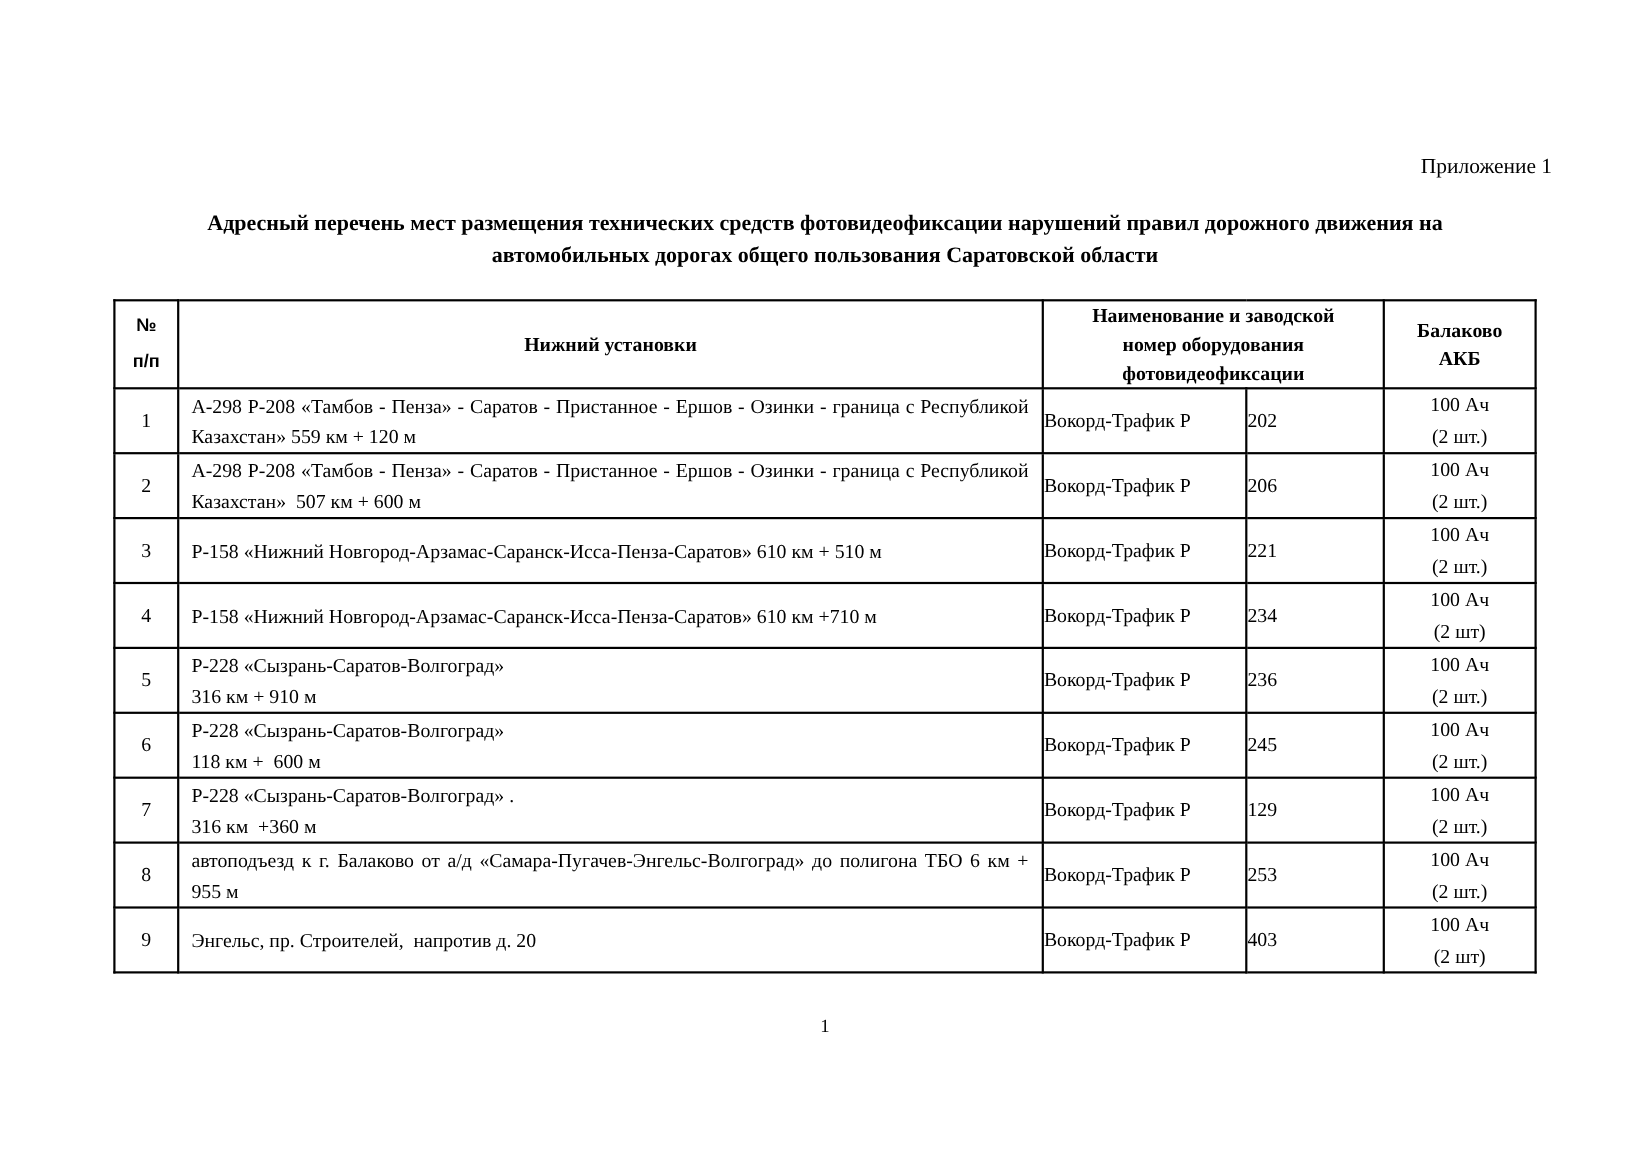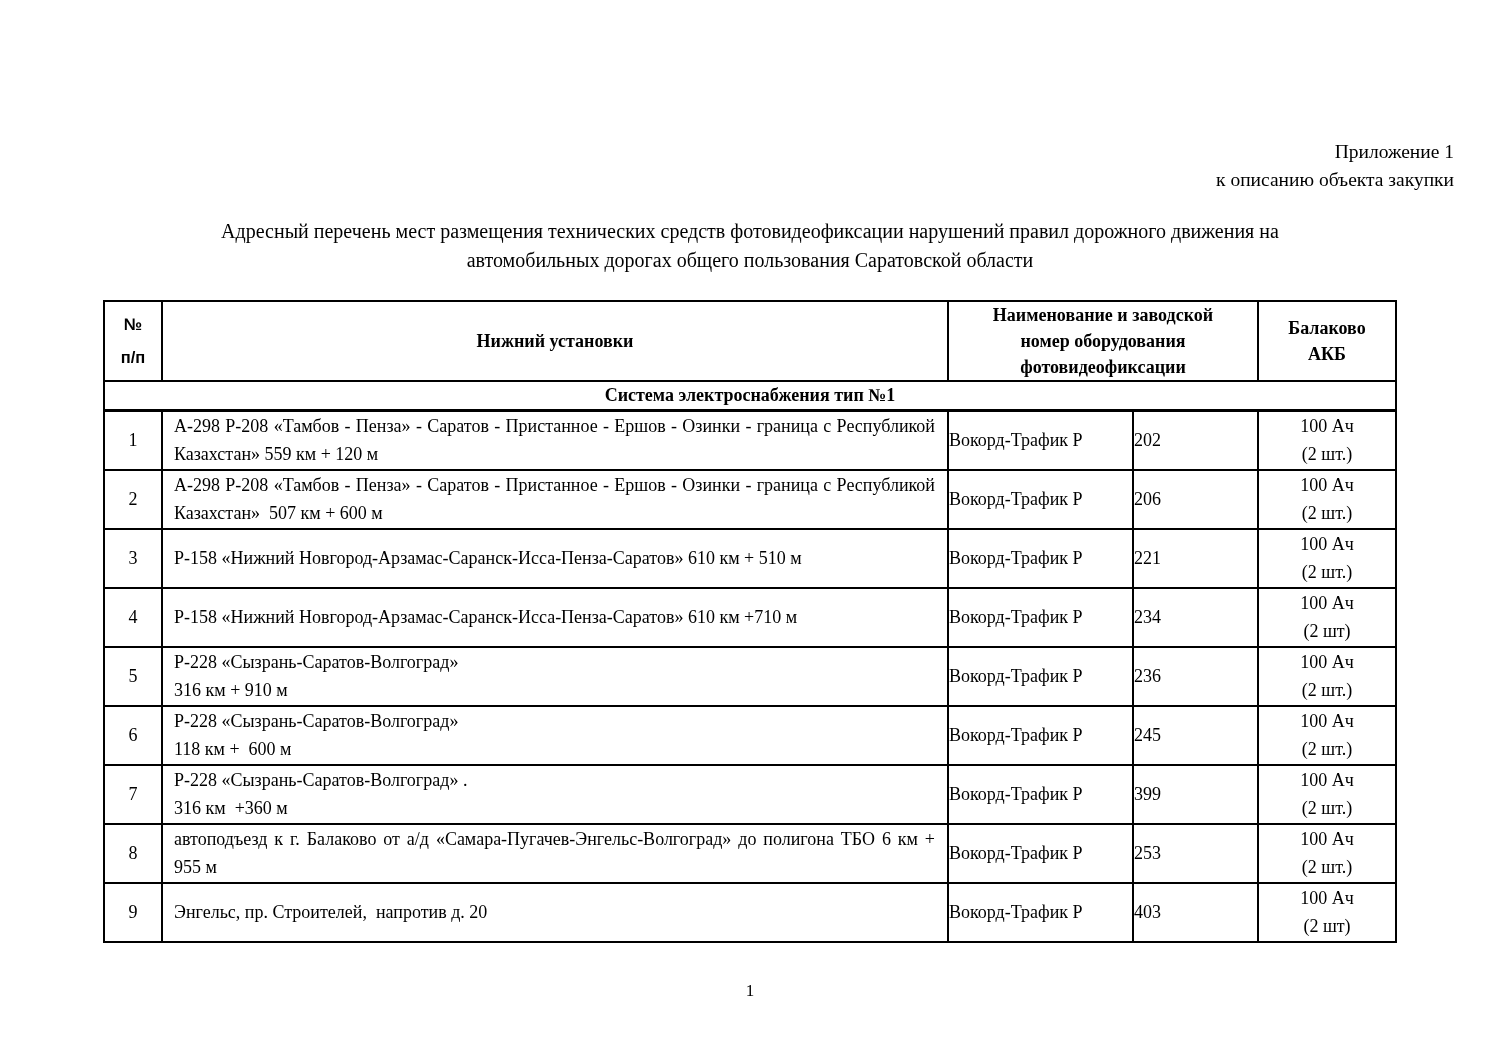--- a/index.html
+++ b/index.html
@@ -11,29 +11,29 @@
     font-family: "Liberation Serif", serif;
     overflow: hidden;
   }
   .page {
     position: relative;
     width: 1500px;
     height: 1061px;
   }
   .appendix {
     padding-top: 138px;
-    padding-right: 46px;
+    padding-right: 89px;
     text-align: right;
     font-size: 19.5px;
     line-height: 28px;
   }
   .doc-title {
     margin-top: 23px;
     text-align: center;
-    font-weight: normal;
+    font-weight: bold;
     font-size: 20px;
     line-height: 29px;
     white-space: pre-line;
   }
   table.placement {
     border-collapse: collapse;
     table-layout: fixed;
     width: 1292px;
     margin: 25px 0 0 103px;
   }
@@ -96,21 +96,20 @@
     font-size: 17px;
   }
 </style>
 </head>
 <body>
 
 <div class="page">
 
   <div class="appendix">
     <div>Приложение 1</div>
-    <div>к описанию объекта закупки</div>
   </div>
 
   <div class="doc-title">Адресный перечень мест размещения технических средств фотовидеофиксации нарушений правил дорожного движения на
 автомобильных дорогах общего пользования Саратовской области</div>
 
   <table class="placement">
     <colgroup>
       <col class="c-num">
         <col class="c-addr">
         <col class="c-eq">
@@ -123,23 +122,20 @@
 п/п</th>
         <th class="th-addr">Нижний установки</th>
         <th class="th-equip" colspan="2">Наименование и заводской
 номер оборудования
 фотовидеофиксации</th>
         <th class="th-cap">Балаково
 АКБ</th>
       </tr>
     </thead>
     <tbody id="table-body">
-      <tr class="section-row">
-        <td colspan="5">Система электроснабжения тип №1</td>
-      </tr>
     <tr class="data-row">
           <td class="cell-num">1</td>
           <td class="cell-addr">А-298 Р-208 «Тамбов - Пенза» - Саратов - Пристанное - Ершов - Озинки - граница с Республикой Казахстан» 559 км + 120 м</td>
           <td class="cell-equip">Вокорд-Трафик Р</td>
           <td class="cell-serial">202</td>
           <td class="cell-cap">100 Ач
 (2 шт.)</td>
         </tr>
         <tr class="data-row">
           <td class="cell-num">2</td>
@@ -181,21 +177,21 @@
           <td class="cell-equip">Вокорд-Трафик Р</td>
           <td class="cell-serial">245</td>
           <td class="cell-cap">100 Ач
 (2 шт.)</td>
         </tr>
         <tr class="data-row">
           <td class="cell-num">7</td>
           <td class="cell-addr">Р-228 «Сызрань-Саратов-Волгоград» .
 316 км&nbsp; +360 м</td>
           <td class="cell-equip">Вокорд-Трафик Р</td>
-          <td class="cell-serial">399</td>
+          <td class="cell-serial">129</td>
           <td class="cell-cap">100 Ач
 (2 шт.)</td>
         </tr>
         <tr class="data-row">
           <td class="cell-num">8</td>
           <td class="cell-addr">автоподъезд к г. Балаково от а/д «Самара-Пугачев-Энгельс-Волгоград» до полигона ТБО 6 км + 955 м</td>
           <td class="cell-equip">Вокорд-Трафик Р</td>
           <td class="cell-serial">253</td>
           <td class="cell-cap">100 Ач
 (2 шт.)</td>

